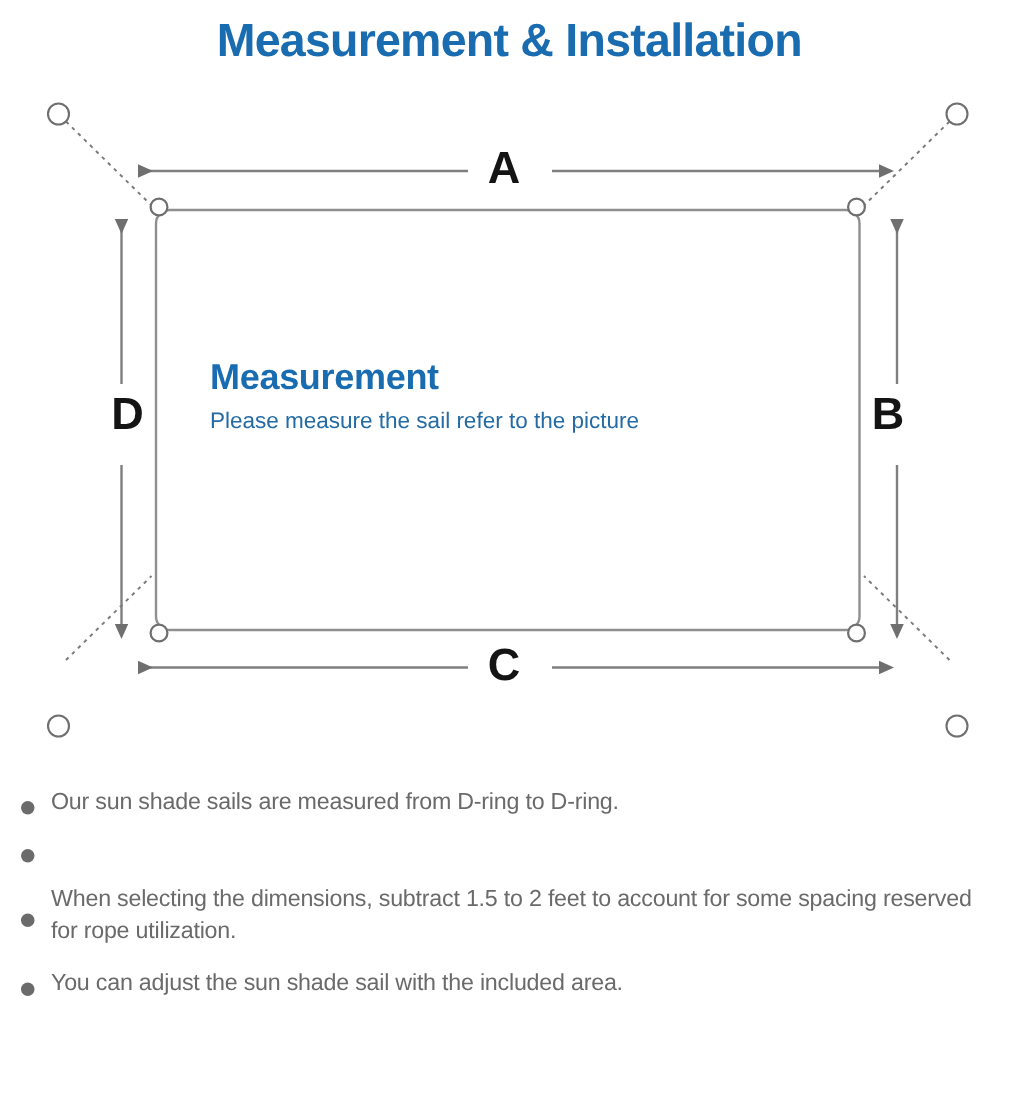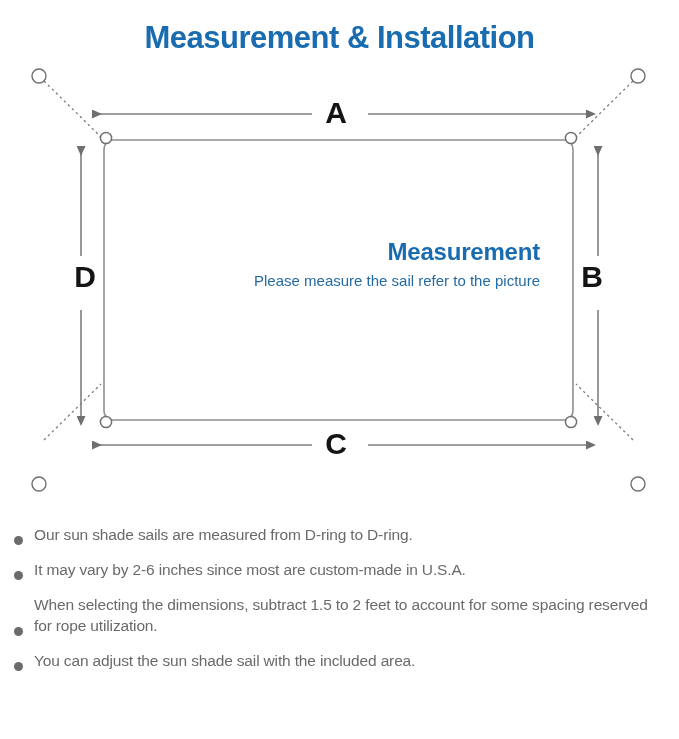--- a/index.html
+++ b/index.html
@@ -21,21 +21,21 @@
     position: absolute;
     left: 0;
     top: 0;
     width: 679px;
     text-align: center;
     font-size: 31px;
     font-weight: bold;
     letter-spacing: -0.5px;
     color: #1a6cb0;
     line-height: 40px;
-    padding-top: 18px;
+    padding-top: 7px;
     white-space: nowrap;
   }
 
   
   #diagram {
     position: absolute;
     left: 0;
     top: 44px;
     width: 679px;
     height: 470px;
@@ -60,21 +60,21 @@
   #label-c { left: 319px; top: 385px; }
   #label-b { left: 575px; top: 218px; }
   #label-d { left: 68px;  top: 218px; }
 
   
   #measure-caption {
     position: absolute;
     left: 140px;
     top: 193px;
     width: 400px;
-    text-align: right;
+    text-align: left;
   }
   #measure-heading {
     font-size: 24px;
     font-weight: bold;
     color: #1a6cb0;
     line-height: 30px;
     letter-spacing: -0.2px;
   }
   #measure-sub {
     font-size: 15px;
@@ -87,21 +87,21 @@
   
   #notes {
     position: absolute;
     left: 0;
     top: 524px;
     width: 679px;
   }
   .note {
     position: relative;
     display: flex;
-    align-items: flex-end;
+    align-items: center;
     padding: 0 14px 0 14px;
     margin-bottom: 14px;
   }
   .bullet {
     flex: 0 0 auto;
     width: 9px;
     height: 9px;
     border-radius: 50%;
     background: #6b6b6b;
     margin-top: 7px;
@@ -187,21 +187,20 @@
   </div>
 </div>
 
 <div id="notes">
   <div class="note">
     <span class="bullet"></span>
     <span class="note-text">Our sun shade sails are measured from D-ring to D-ring.</span>
   </div>
   <div class="note">
     <span class="bullet"></span>
-    <span class="note-text">It may vary by 2-6 inches since most are custom-made in U.S.A.</span>
   </div>
   <div class="note">
     <span class="bullet"></span>
     <span class="note-text">When selecting the dimensions, subtract 1.5 to 2 feet to account for some spacing reserved for rope utilization.</span>
   </div>
   <div class="note">
     <span class="bullet"></span>
     <span class="note-text">You can adjust the sun shade sail with the included area.</span>
   </div>
 </div>

